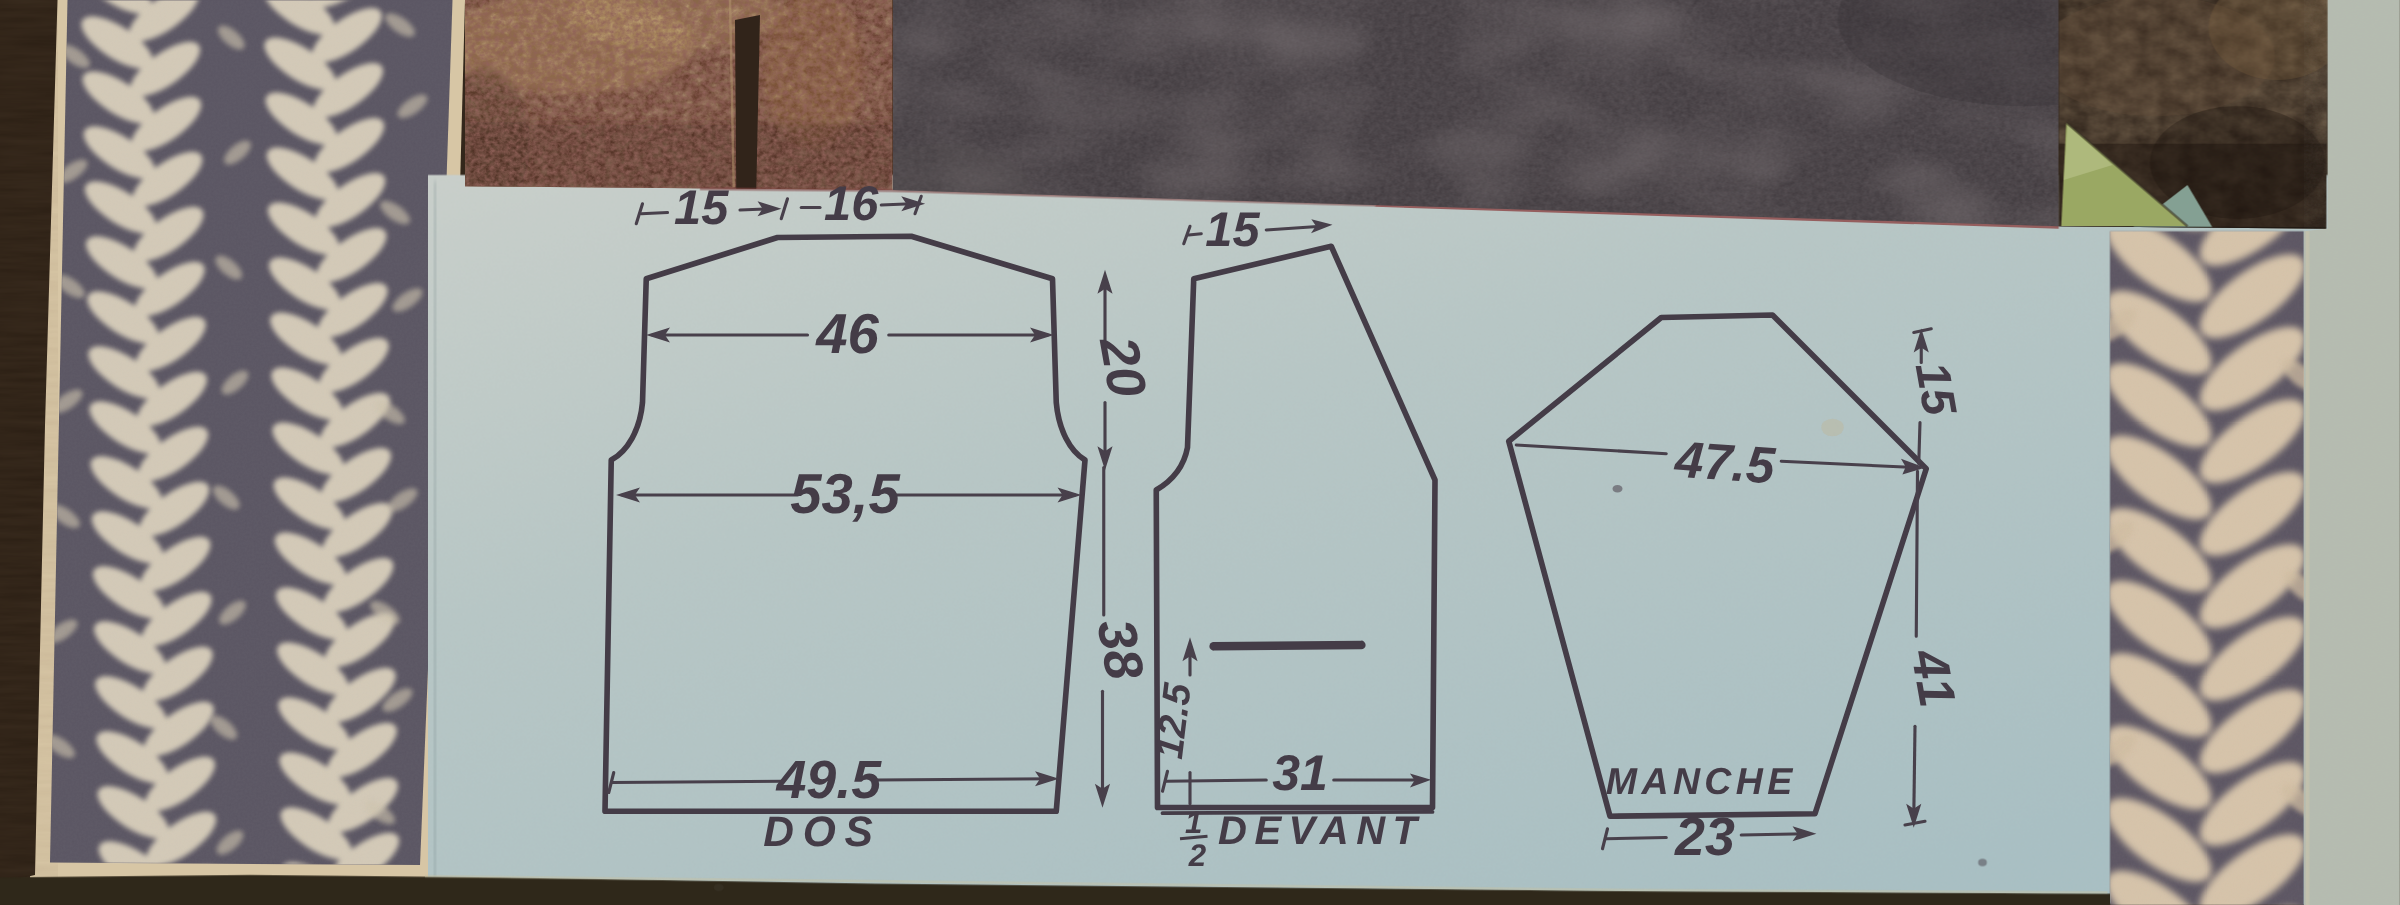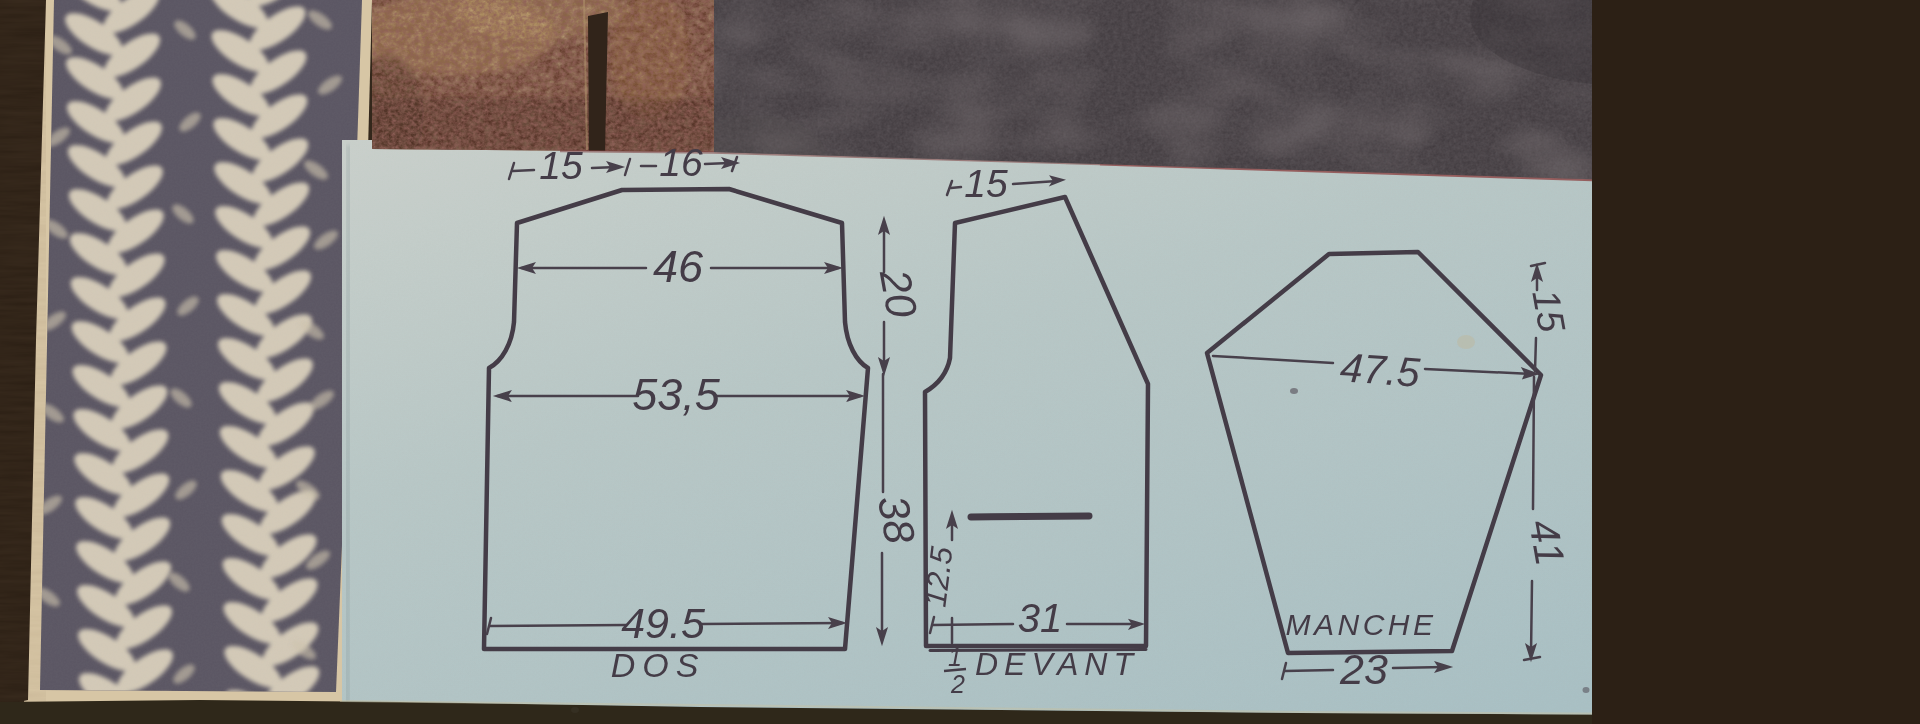--- a/index.html
+++ b/index.html
@@ -1,16 +1,16 @@
 <!DOCTYPE html>
 <html><head>
 <meta charset="utf-8">
 <style>
   html,body{margin:0;padding:0;background:#2c2015;}
-  #scene{position:relative;width:1592px;height:724px;overflow:hidden;font-family:"Liberation Sans",sans-serif;}
+  #scene{position:relative;width:1920px;height:724px;overflow:hidden;font-family:"Liberation Sans",sans-serif;font-weight:bold;}
   svg{display:block;}
 </style>
 </head>
 <body>
 <div id="scene">
 <svg width="1920" height="724" viewBox="0 0 1920 724" xmlns="http://www.w3.org/2000/svg">
 <defs>
   <linearGradient id="blueGrad" x1="0" y1="0" x2="0.75" y2="1">
     <stop offset="0" stop-color="#cad0cb"></stop>
     <stop offset="0.4" stop-color="#b8c7c6"></stop>

